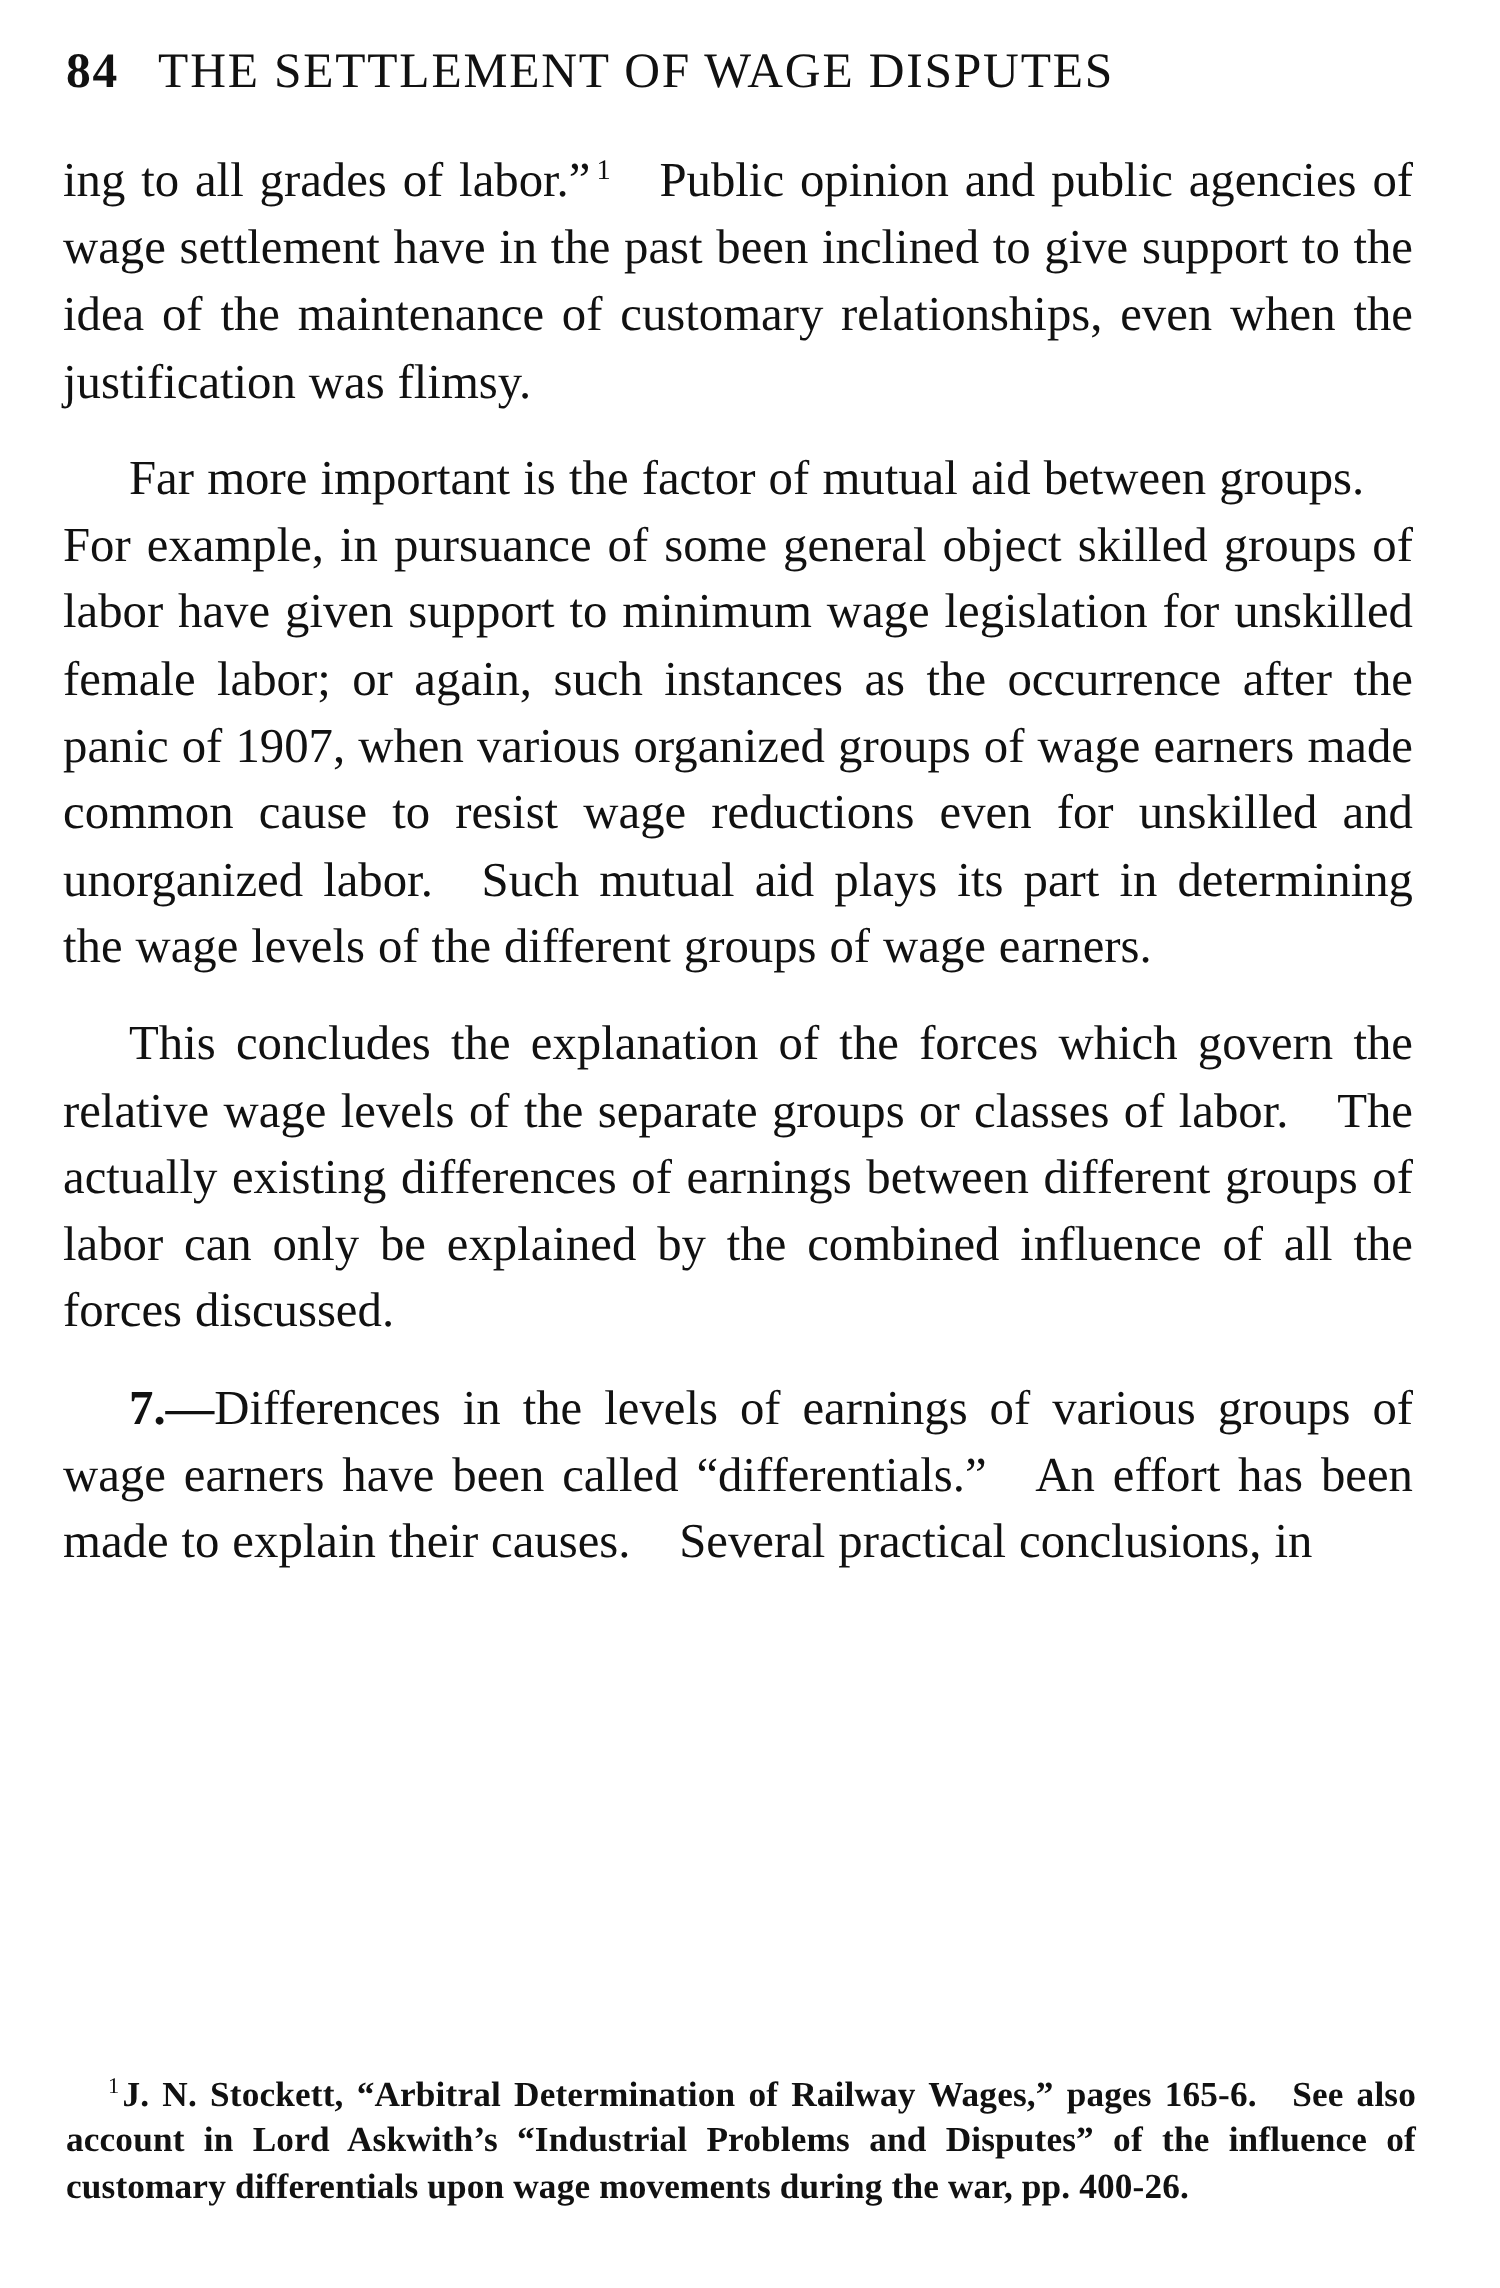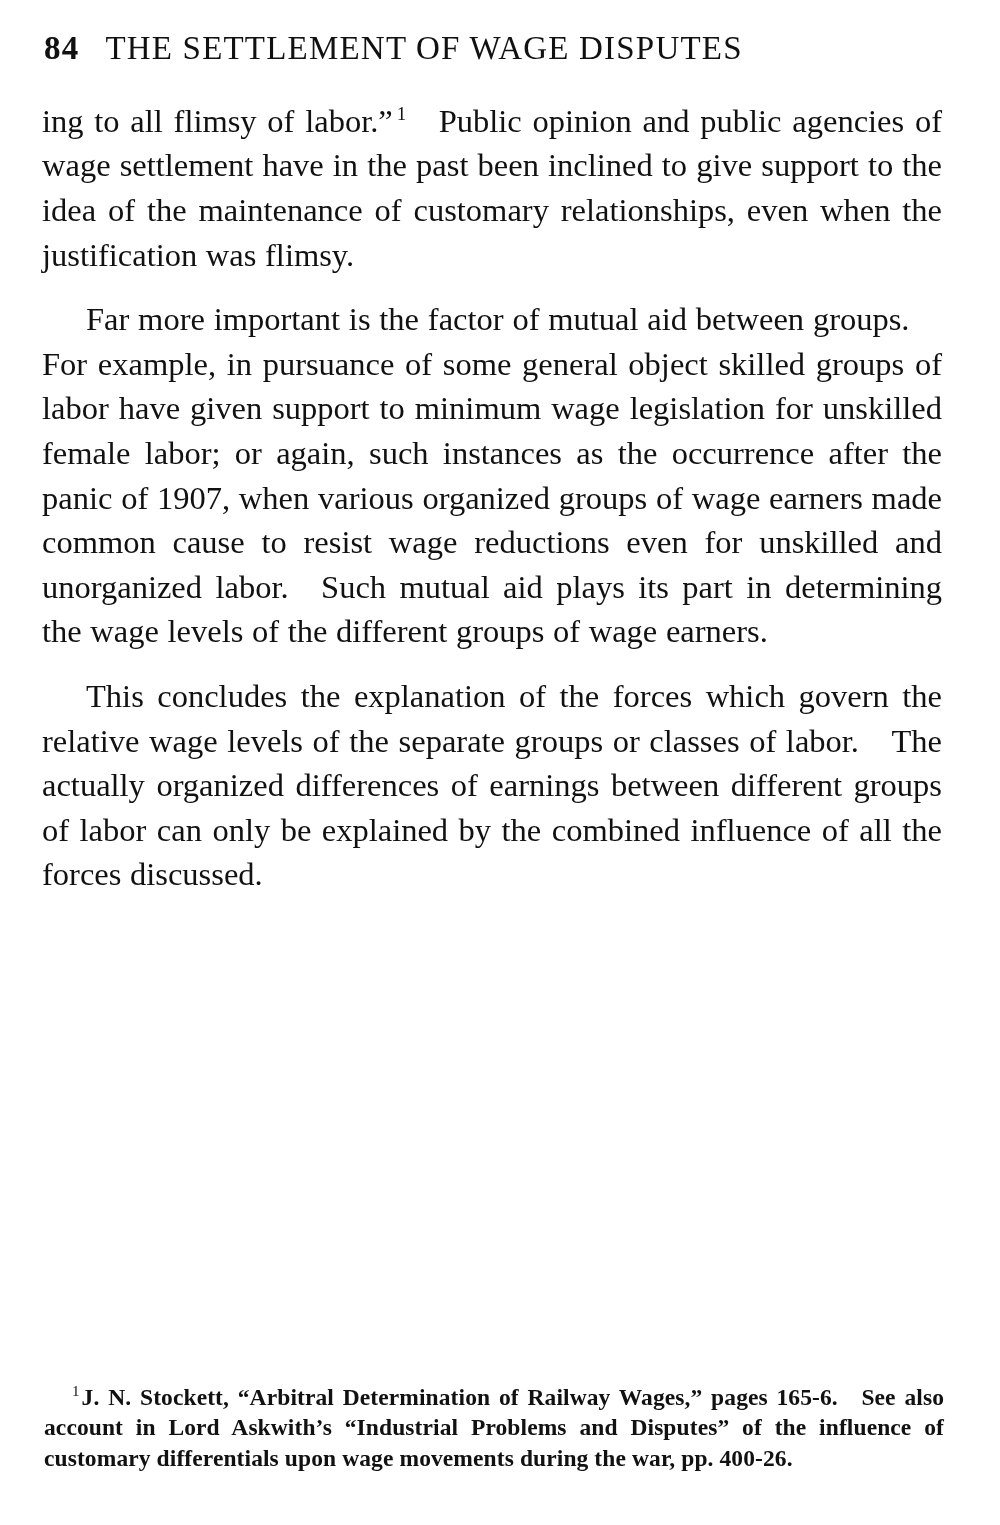--- a/index.html
+++ b/index.html
@@ -101,26 +101,27 @@
 <body>
 
 <div class="page">
 
   <div class="running-head">
     <span class="folio">84</span><span class="head-title">THE SETTLEMENT OF WAGE DISPUTES</span>
   </div>
 
   <div class="body-block">
 
-    <p class="para"><span>ing to all flimsy of labor.”</span><span class="sup">1</span> <span>Public opinion and public agencies of wage settlement have in the past been inclined to give support to the idea of the maintenance of customary relationships, even when the justification was flimsy.</span></p>
+    <p class="para"><span>ing to all grades of labor.”</span><span class="sup">1</span> <span>Public opinion and public agencies of wage settlement have in the past been inclined to give support to the idea of the maintenance of customary relationships, even when the justification was flimsy.</span></p>
 
     <p class="para indent">Far more important is the factor of mutual aid between groups. For example, in pursuance of some general object skilled groups of labor have given support to minimum wage legislation for unskilled female labor; or again, such instances as the occurrence after the panic of 1907, when various organized groups of wage earners made common cause to resist wage reductions even for unskilled and unorganized labor. Such mutual aid plays its part in determining the wage levels of the different groups of wage earners.</p>
 
-    <p class="para indent">This concludes the explanation of the forces which govern the relative wage levels of the separate groups or classes of labor. The actually organized differences of earnings between different groups of labor can only be explained by the combined influence of all the forces discussed.</p>
+    <p class="para indent">This concludes the explanation of the forces which govern the relative wage levels of the separate groups or classes of labor. The actually existing differences of earnings between different groups of labor can only be explained by the combined influence of all the forces discussed.</p>
 
+    <p class="para indent section-start"><span class="section-num">7.—</span><span>Differences in the levels of earnings of various groups of wage earners have been called “differentials.” An effort has been made to explain their causes. Several practical conclusions, in</span></p>
 
   </div>
 
   <div class="footnote-rule"></div>
 
   <div class="footnote">
     <span class="fn-first-indent"></span><span class="sup">1</span><span>J. N. Stockett, “Arbitral Determination of Railway Wages,” pages 165-6. See also account in Lord Askwith’s “Industrial Problems and Disputes” of the influence of customary differentials upon wage movements during the war, pp. 400-26.</span>
   </div>
 
 </div>

